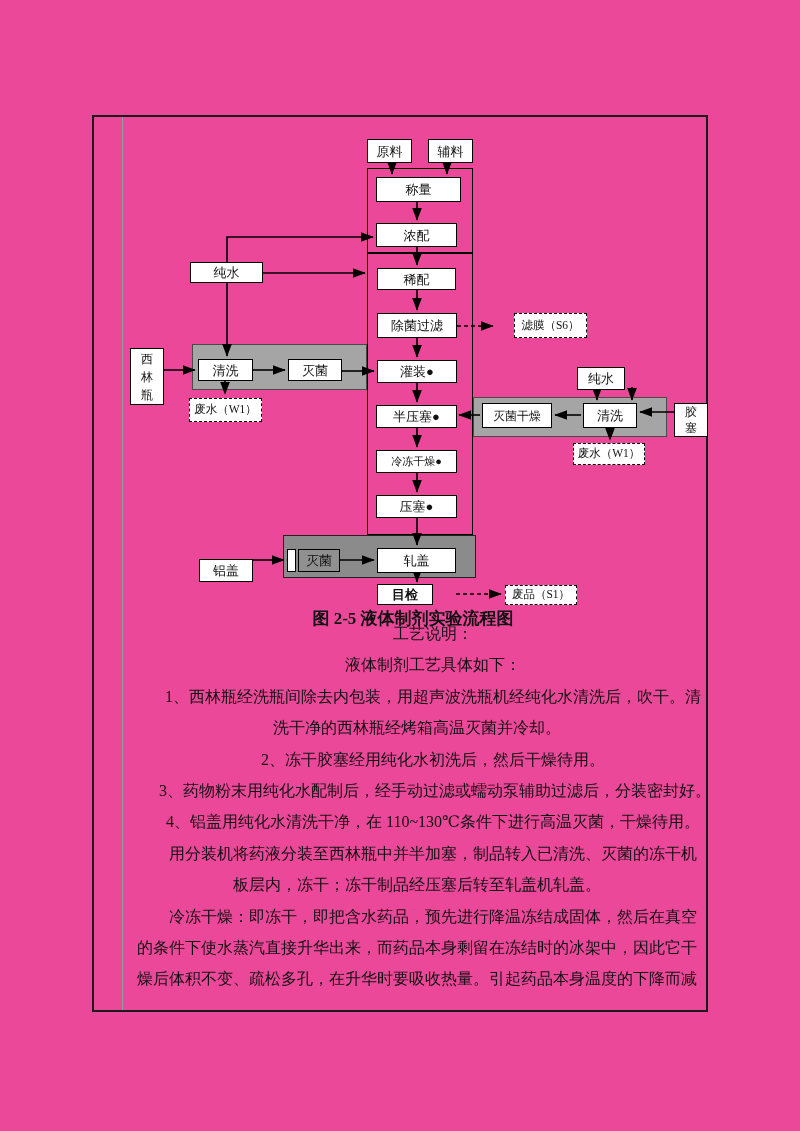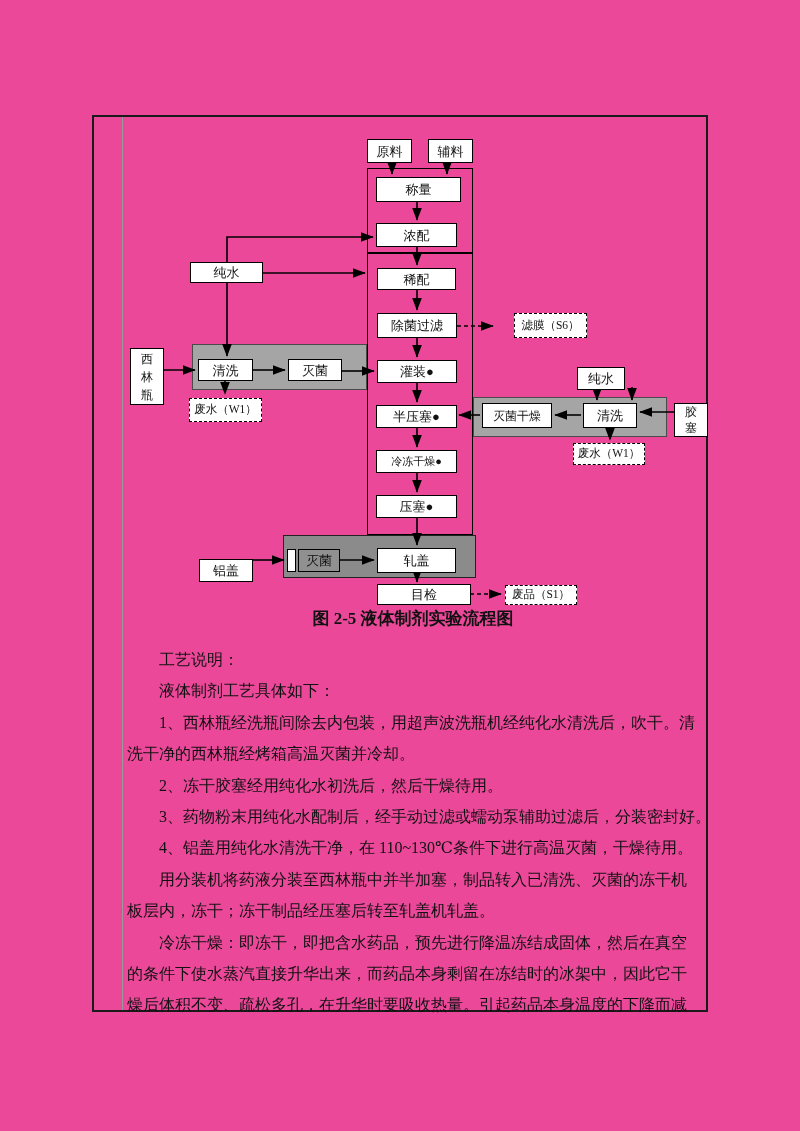--- a/index.html
+++ b/index.html
@@ -16,21 +16,21 @@
   .fb.dash{border:1.4px dashed #000;font-size:11.5px;}
   .fb.gray{background:#909090;}
   .vtext{white-space:normal;word-break:break-all;text-align:center;font-size:12px;
          line-height:18px;padding:16px;}
   .cont{position:absolute;box-sizing:border-box;border:1.2px solid #000;background:transparent;z-index:2;}
   .band{position:absolute;box-sizing:border-box;z-index:1;}
   .bandL,.bandR{background:#a5a5a5;border:1px solid #4a4a4a;}
   .bandB{background:#8b8b8b;border:1.5px solid #222;}
   .caption{position:absolute;left:268px;top:607px;width:290px;text-align:center;
            font-weight:bold;font-size:17px;z-index:6;}
-  .textblock{position:absolute;left:127px;top:644px;width:580px;z-index:6;}
+  .textblock{position:absolute;left:127px;top:618px;width:580px;z-index:6;text-align:center;}
   .tl{white-space:nowrap;font-size:16px;line-height:31.4px;height:31.4px;}
   .tl.ind{padding-left:32px;}
   .pagenum{position:absolute;left:0;top:1036px;width:764px;text-align:center;
            font-size:14px;letter-spacing:2px;z-index:6;}
 </style>
 </head>
 <body>
 
 <div class="sheet">
 
@@ -88,21 +88,21 @@
   <div class="fb" style="left:428px;top:139px;width:45px;height:24px;">辅料</div>
   <div class="fb" style="left:376px;top:177px;width:85px;height:25px;">称量</div>
   <div class="fb" style="left:376px;top:223px;width:81px;height:24px;">浓配</div>
   <div class="fb" style="left:377px;top:268px;width:79px;height:22px;">稀配</div>
   <div class="fb" style="left:377px;top:313px;width:80px;height:25px;">除菌过滤</div>
   <div class="fb" style="left:377px;top:360px;width:80px;height:23px;">灌装●</div>
   <div class="fb" style="left:376px;top:405px;width:81px;height:23px;">半压塞●</div>
   <div class="fb" style="left:376px;top:450px;width:81px;height:23px;font-size:11px;">冷冻干燥●</div>
   <div class="fb" style="left:376px;top:495px;width:81px;height:23px;">压塞●</div>
   <div class="fb" style="left:377px;top:548px;width:79px;height:25px;">轧盖</div>
-  <div class="fb" style="left:377px;top:584px;width:94px;height:21px;">目检</div>
+  <div class="fb" style="left:377px;top:584px;width:56px;height:21px;font-weight:bold;">目检</div>
 
   <div class="fb" style="left:190px;top:262px;width:73px;height:21px;">纯水</div>
   <div class="fb vtext" style="left:130px;top:348px;width:23px;height:57px;">西林瓶</div>
   <div class="fb" style="left:198px;top:359px;width:55px;height:22px;">清洗</div>
   <div class="fb" style="left:288px;top:359px;width:54px;height:22px;">灭菌</div>
   <div class="fb dash" style="left:189px;top:398px;width:73px;height:24px;">废水（W1）</div>
 
   <div class="fb dash" style="left:514px;top:313px;width:73px;height:25px;">滤膜（S6）</div>
 
   <div class="fb" style="left:577px;top:367px;width:48px;height:23px;">纯水</div>

